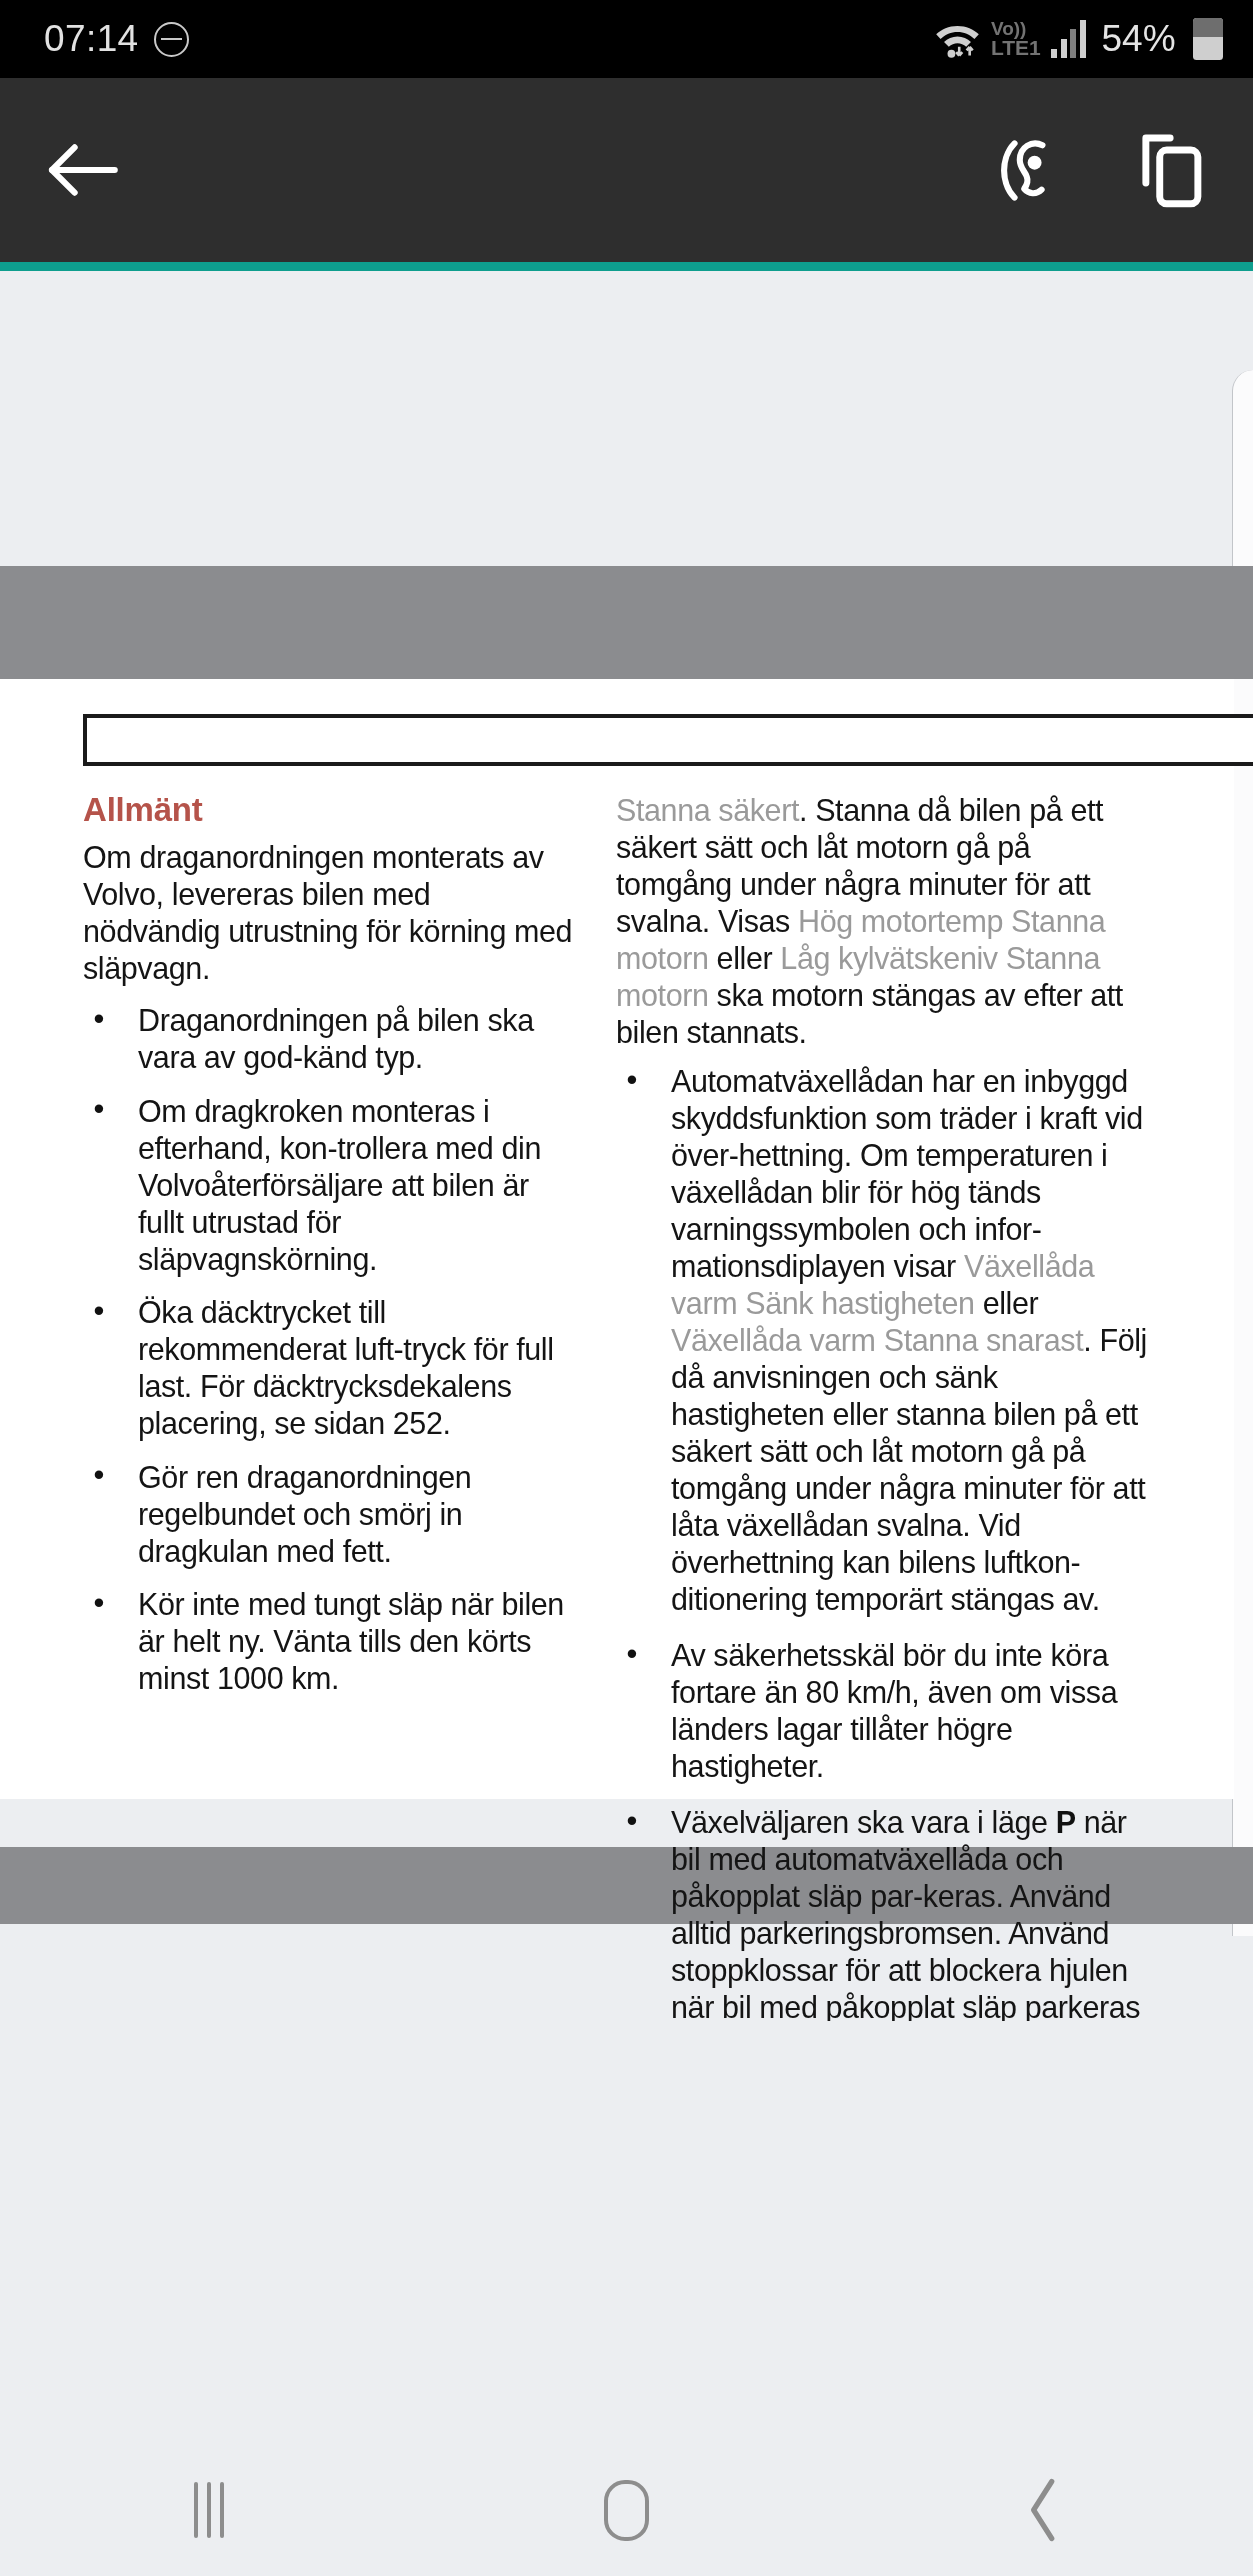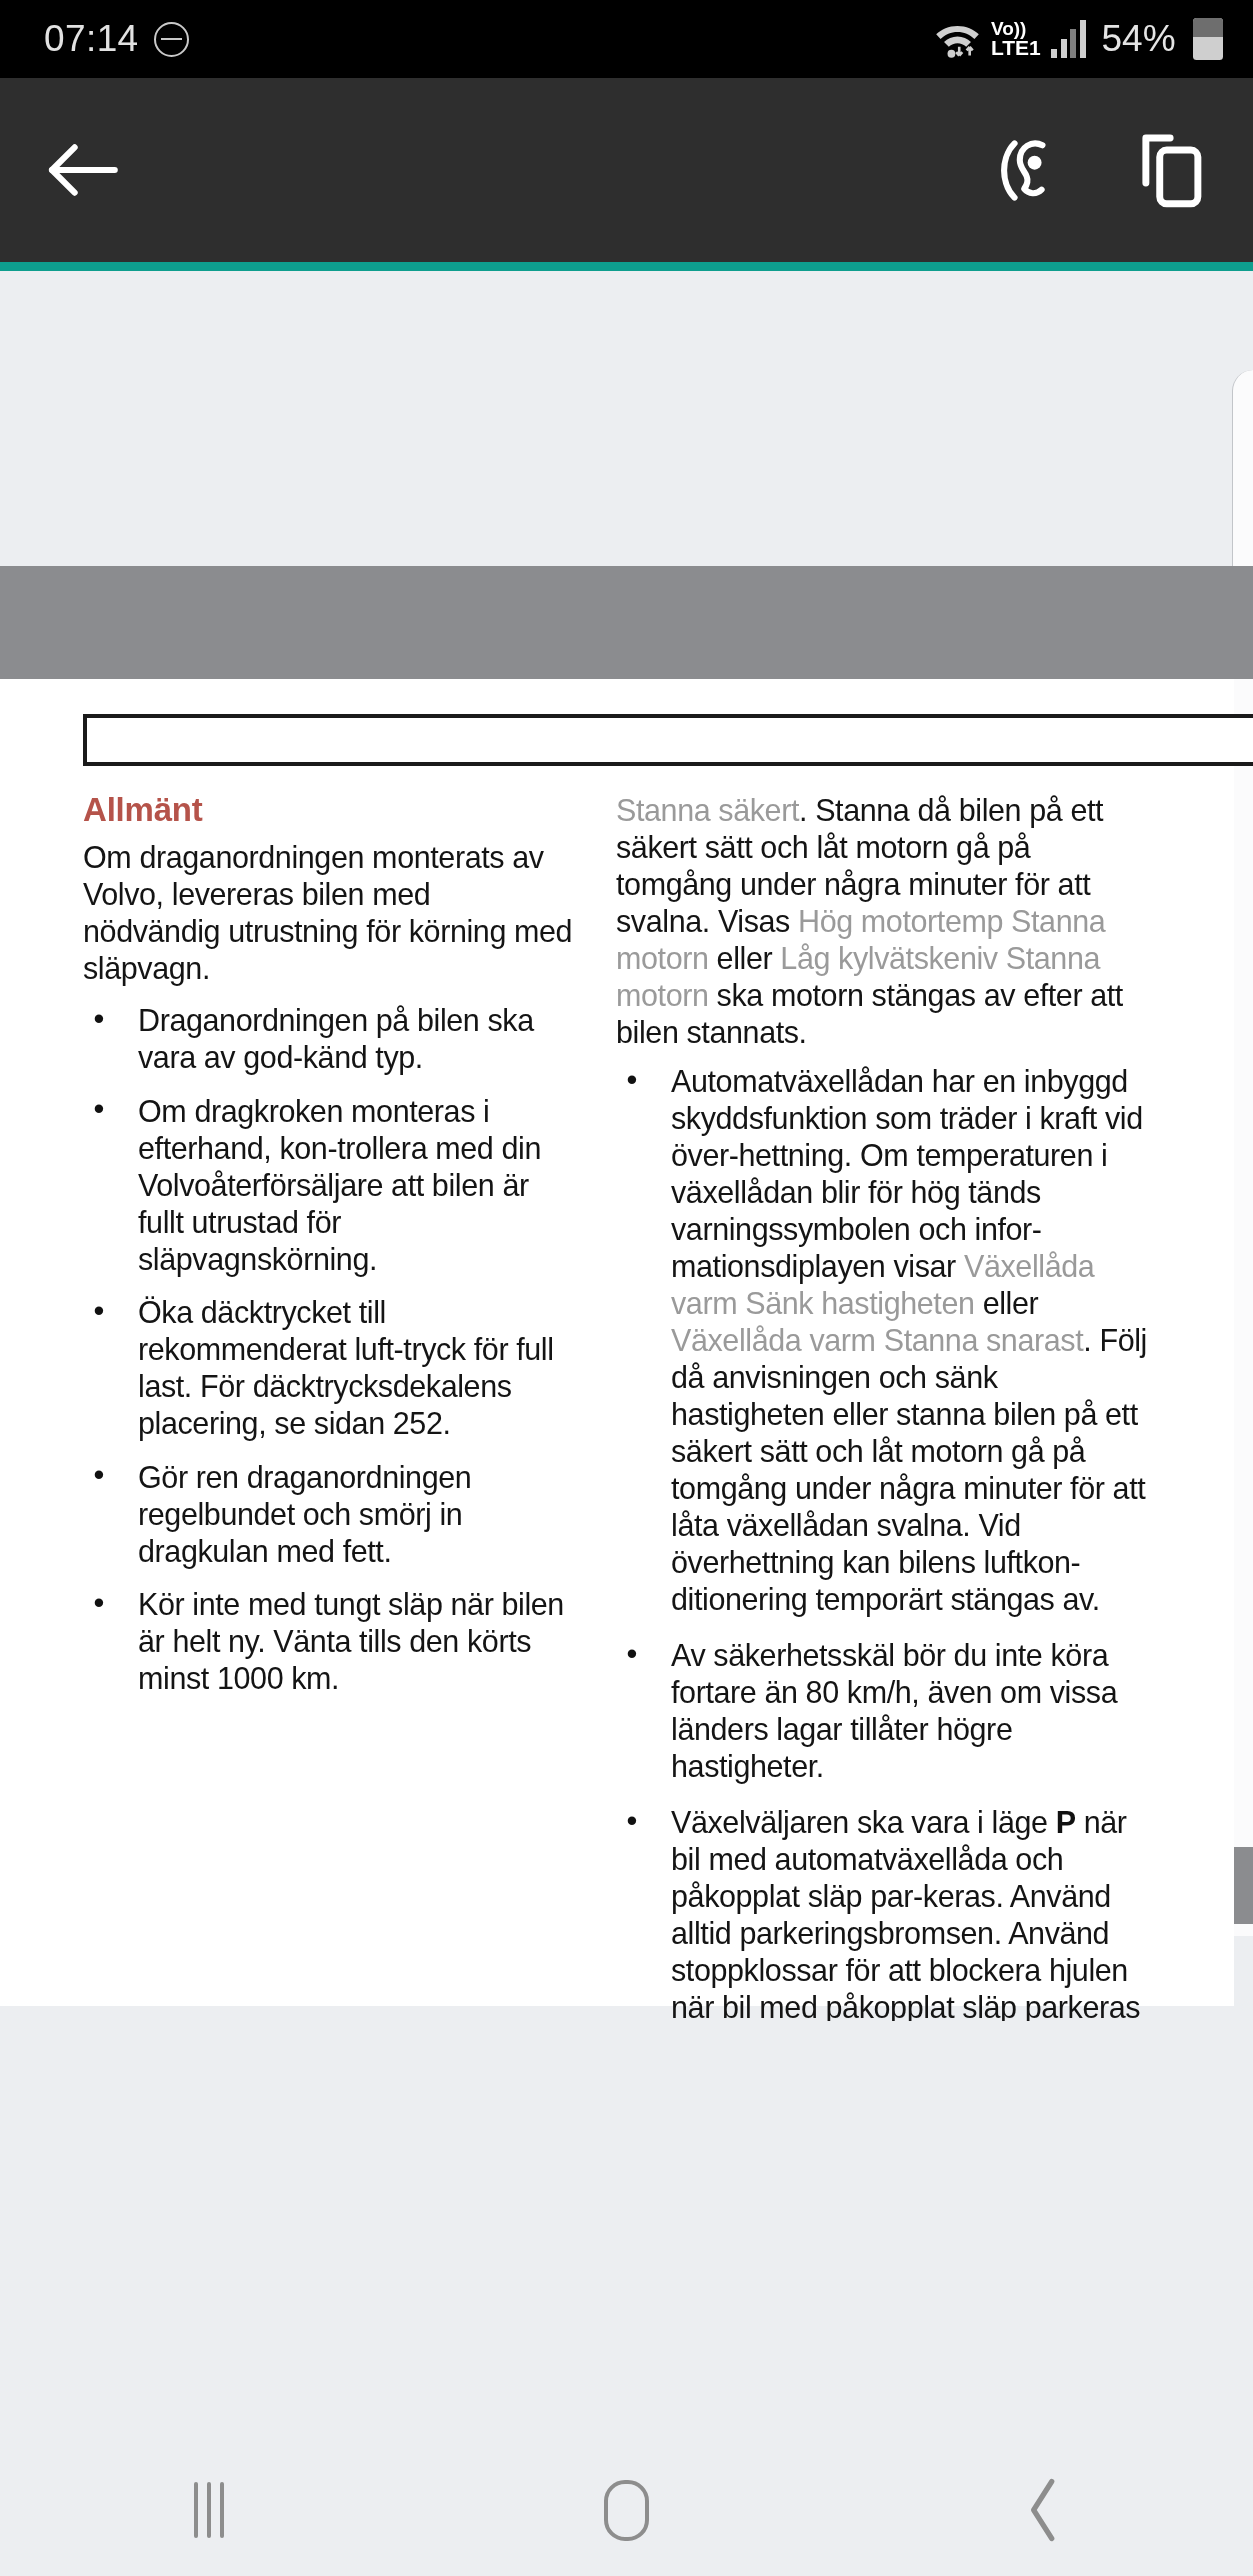--- a/index.html
+++ b/index.html
@@ -19,21 +19,21 @@
   }
   .sb-left{ display:flex; align-items:center; gap:15.7px; }
   .sb-time{ font-size:37px; letter-spacing:0.4px; color:#e2e2e2; font-weight:400; }
   .sb-dnd{ width:35px; height:35px; border:2.6px solid #c9c9c9; border-radius:50%;
     position:relative; }
   .sb-dnd::after{ content:""; position:absolute; left:5.2px; top:14px;
     width:21px; height:2.6px; background:#c9c9c9; }
   .sb-right{ margin-left:auto; display:flex; align-items:center; gap:10.4px; }
   .sb-icon{ display:flex; align-items:flex-end; }
   .sb-volte{ display:flex; flex-direction:column; align-items:flex-start;
-    line-height:0.95; font-size:21px; font-weight:700; color:#ffffff;
+    line-height:0.95; font-size:21px; font-weight:700; color:#737373;
     letter-spacing:0px; }
   .sb-volte span:first-child{ font-size:19px; }
   .sb-bars{ display:flex; align-items:flex-end; gap:3.5px; height:38px; }
   .sb-bars i{ display:block; width:6.1px; background:#cfcfcf; }
   .sb-bars i:nth-child(1){ height:8.7px; }
   .sb-bars i:nth-child(2){ height:19px; }
   .sb-bars i:nth-child(3){ height:29px; background:#7e7e7e; }
   .sb-bars i:nth-child(4){ height:38px; background:#cfcfcf; }
   .sb-pct{ font-size:37px; color:#e4e4e4; margin-left:5.2px; }
   .sb-batt{ width:30px; height:42px; border-radius:3.5px; position:relative;
@@ -61,21 +61,21 @@
   }
   .right-card{
     position:absolute; top:99px; right:0; width:21px; height:1566px;
     background:#fbfbfc; border-left:1.7px solid #c2c5c9;
     border-top-left-radius:22.6px;
   }
   .band{ position:absolute; left:0; width:1253px; background:#8b8c8f; }
   .band-top{ top:295px; height:113px; }
   .band-bottom{ top:1576px; height:77px; }
   .page{
-    position:absolute; left:0; top:408px; width:1234px; height:1327px;
+    position:absolute; left:0; top:408px; width:1234px; height:1120px;
     background:#fff;
   }
   .page-box{
     position:absolute; left:83px; top:35px; width:1175px; height:52px;
     border:4.4px solid #1a1a1a; background:#fff;
   }
 
   
   .cols{ position:absolute; left:0; top:113px; width:1234px;
     display:flex; gap:0; }

